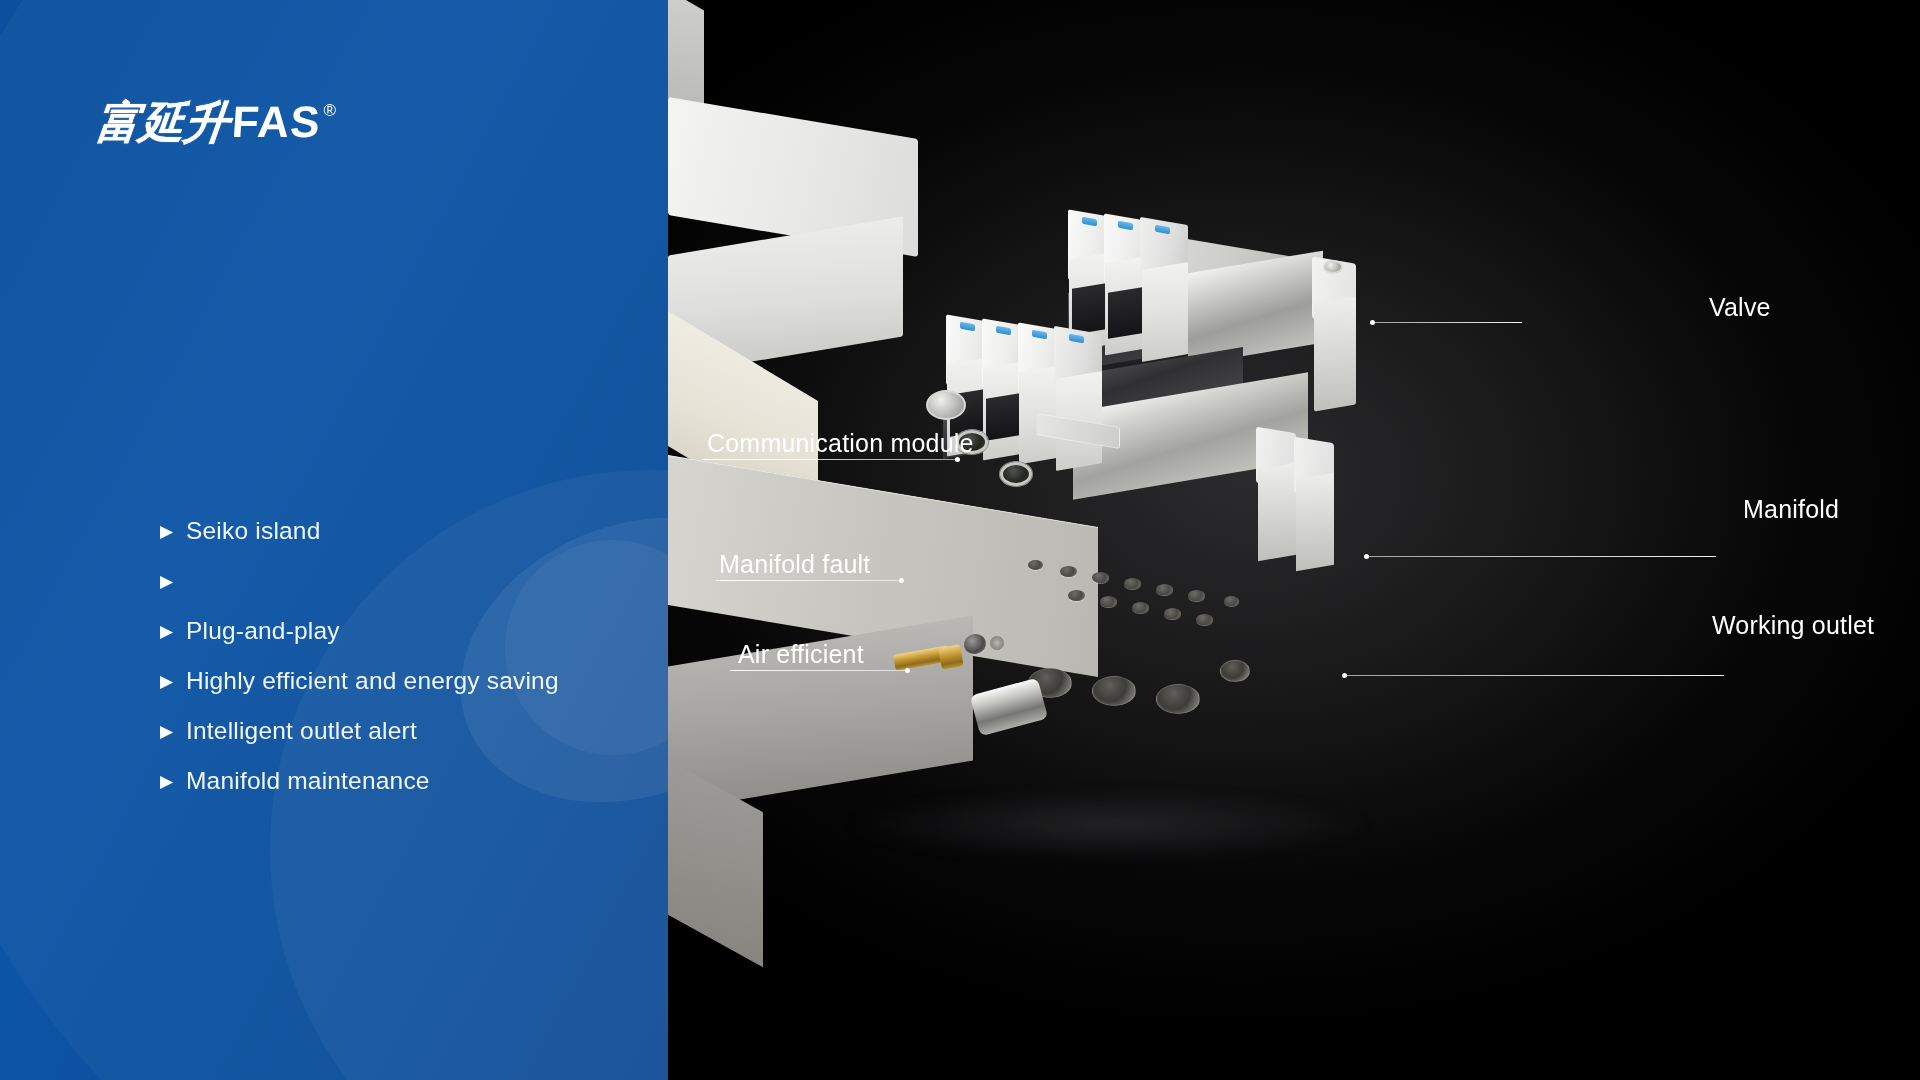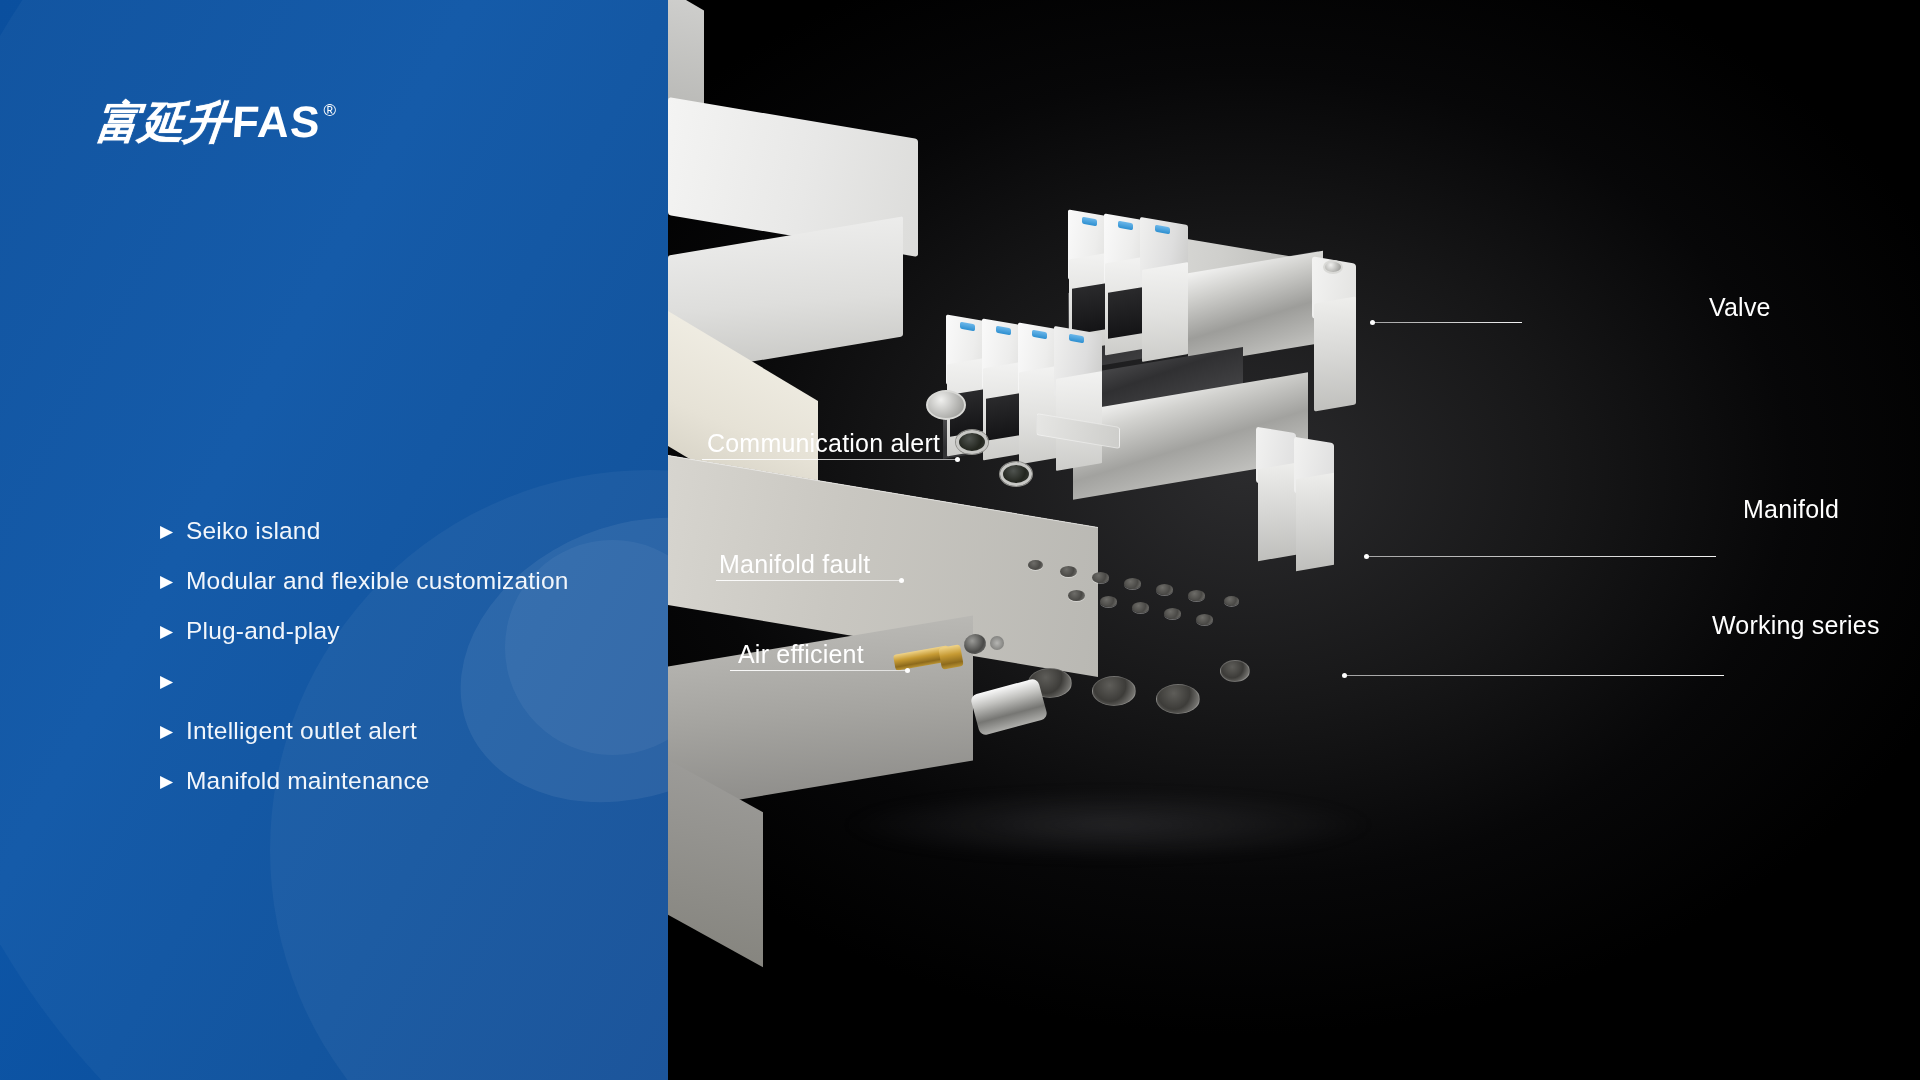--- a/index.html
+++ b/index.html
@@ -225,28 +225,28 @@
     </div>
 
 
     <div class="bullets">
       <div class="bullet">
         <span class="bullet-marker">▶</span>
         <span class="bullet-label">Seiko island</span>
       </div>
       <div class="bullet">
         <span class="bullet-marker">▶</span>
-        <span class="bullet-label">Modular and flexible customization</span>
       </div>
       <div class="bullet">
         <span class="bullet-marker">▶</span>
         <span class="bullet-label">Plug-and-play</span>
       </div>
       <div class="bullet">
         <span class="bullet-marker">▶</span>
+        <span class="bullet-label">Highly efficient and energy saving</span>
       </div>
       <div class="bullet">
         <span class="bullet-marker">▶</span>
         <span class="bullet-label">Intelligent outlet alert</span>
       </div>
       <div class="bullet">
         <span class="bullet-marker">▶</span>
         <span class="bullet-label">Manifold maintenance</span>
       </div>
     </div>
@@ -453,23 +453,23 @@
 
     <div class="leader" style="left:48px; top:580px; width:186px;"></div>
     <div class="leader-dot" style="left:231px; top:578px;"></div>
 
     <div class="leader" style="left:62px; top:670px; width:178px;"></div>
     <div class="leader-dot" style="left:237px; top:668px;"></div>
   </div>
 
   <div class="callout-label" style="left:1709px; top:293px;">Valve</div>
 
-  <div class="callout-label" style="left:707px; top:429px;">Communication alert</div>
+  <div class="callout-label" style="left:707px; top:429px;">Communication module</div>
 
   <div class="callout-label" style="left:1743px; top:495px;">Manifold</div>
 
   <div class="callout-label" style="left:719px; top:550px;">Manifold fault</div>
 
-  <div class="callout-label" style="left:1712px; top:611px;">Working series</div>
+  <div class="callout-label" style="left:1712px; top:611px;">Working outlet</div>
 
   <div class="callout-label" style="left:738px; top:640px;">Air efficient</div>
 
 </div>
 
 </body></html>

